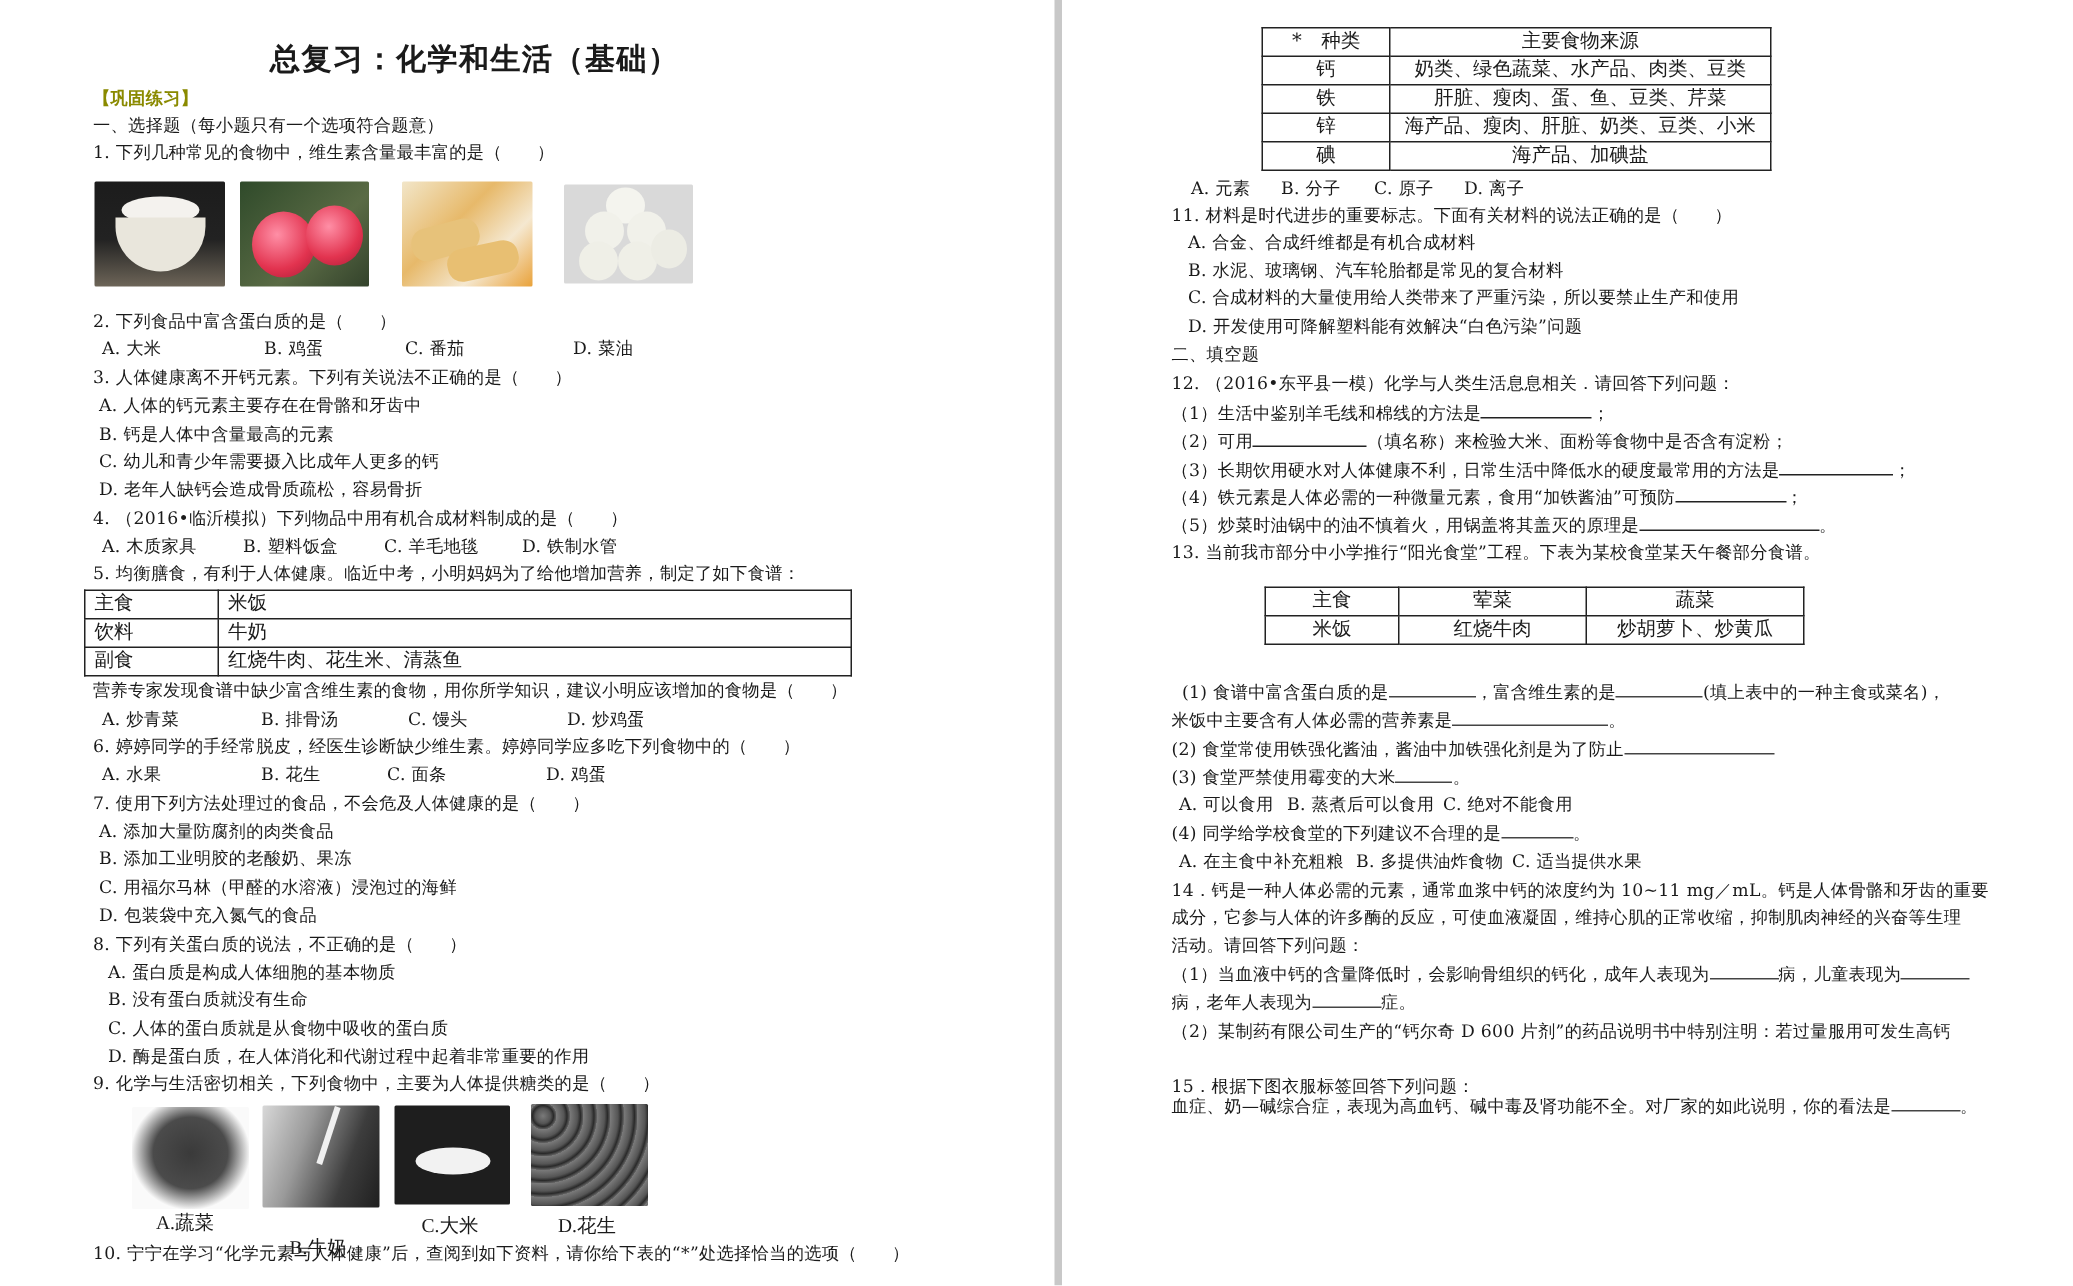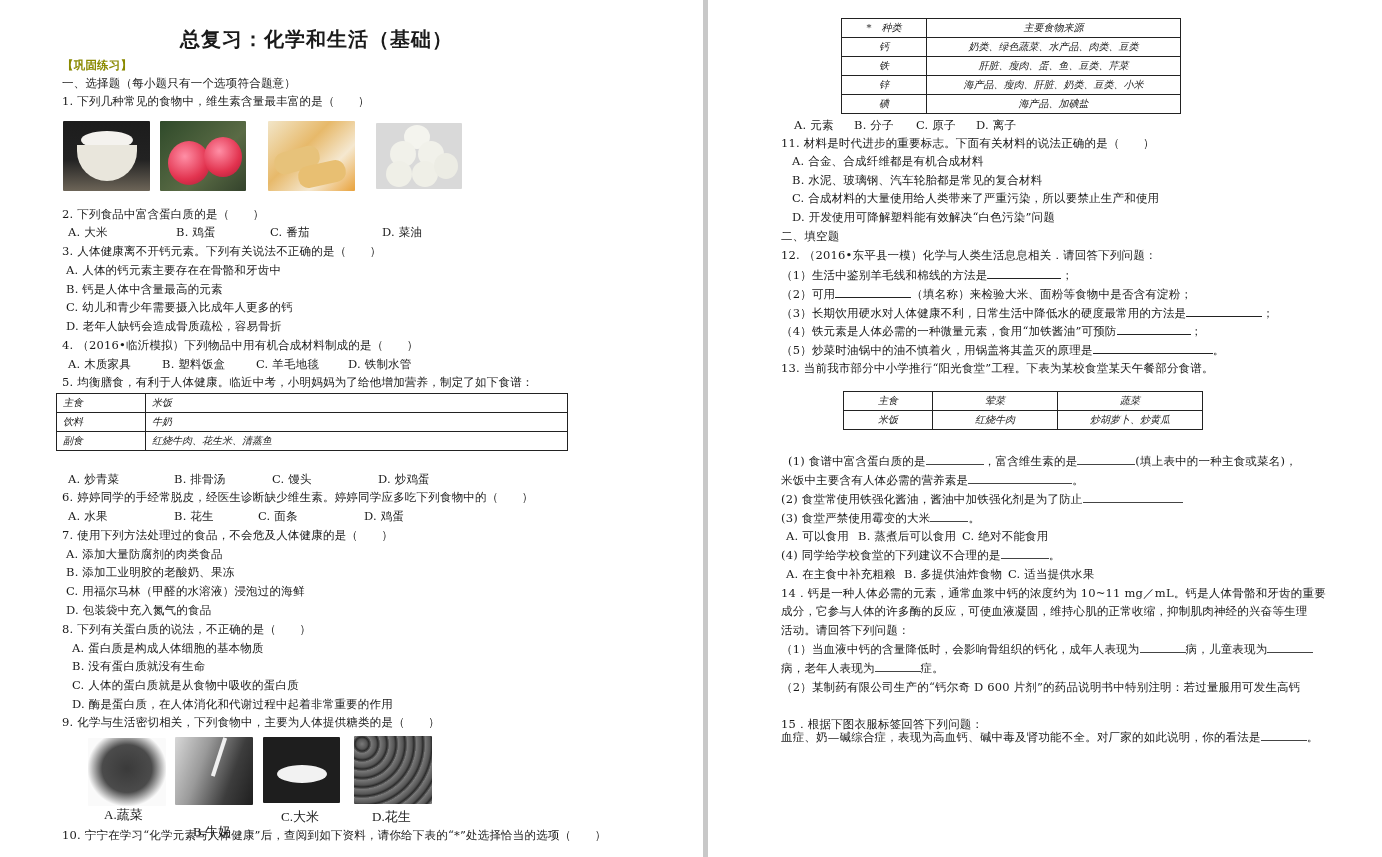--- a/index.html
+++ b/index.html
@@ -9,21 +9,21 @@
     color:#1a1a1a; position:relative;
   }
   .page { position:absolute; top:0; height:857px; background:#fff; }
   .page-left { left:0; width:703px; }
   .page-right { left:708px; width:674px; }
   .divider { position:absolute; left:703px; top:0; width:5px; height:857px; background:#c8c8c8; }
   .ln { position:absolute; font-size:11.5px; line-height:16px; white-space:nowrap; letter-spacing:0.2px; }
   .title { position:absolute; left:180px; top:26px; font-size:20px; font-weight:bold; letter-spacing:1px; font-family:"DejaVu Sans","Liberation Sans",sans-serif; }
   .section-tag { color:#8a8a00; font-weight:bold; }
   .opts span { display:inline-block; }
-  table.t { position:absolute; border-collapse:collapse; font-size:10px;font-style:italic; }
+  table.t { position:absolute; border-collapse:collapse; font-size:13px; }
   table.t td { border:1px solid #222; padding:0 6px; height:18px; line-height:18px; }
   table.center td { text-align:center; }
   .blank { display:inline-block; border-bottom:1px solid #222; height:12px; vertical-align:baseline; }
   .uline { display:inline-block; border-bottom:1px solid #444; height:11px; }
   .photo { position:absolute; border-radius:1px; overflow:hidden; }
   .imgcap { position:absolute; font-size:13px; font-family:"Liberation Serif",serif; }
 </style>
 </head>
 <body>
 
@@ -79,20 +79,21 @@
           <td>饮料</td>
           <td>牛奶</td>
         </tr>
     <tr>
           <td>副食</td>
           <td>红烧牛肉、花生米、清蒸鱼</td>
         </tr>
   </tbody>
     </table>
 
+  <div class="ln" style="left:62px;top:452px;">营养专家发现食谱中缺少富含维生素的食物，用你所学知识，建议小明应该增加的食物是（　　）</div>
   <div class="ln opts" style="left:68px;top:471px;">
     <span style="width:106px;">A. 炒青菜</span><span style="width:98px;">B. 排骨汤</span><span style="width:106px;">C. 馒头</span><span>D. 炒鸡蛋</span>
   </div>
   <div class="ln" style="left:62px;top:489px;">6. 婷婷同学的手经常脱皮，经医生诊断缺少维生素。婷婷同学应多吃下列食物中的（　　）</div>
   <div class="ln opts" style="left:68px;top:508px;">
     <span style="width:106px;">A. 水果</span><span style="width:84px;">B. 花生</span><span style="width:106px;">C. 面条</span><span>D. 鸡蛋</span>
   </div>
   <div class="ln" style="left:62px;top:527px;">7. 使用下列方法处理过的食品，不会危及人体健康的是（　　）</div>
   <div class="ln" style="left:66px;top:546px;">A. 添加大量防腐剂的肉类食品</div>
   <div class="ln" style="left:66px;top:564px;">B. 添加工业明胶的老酸奶、果冻</div>

